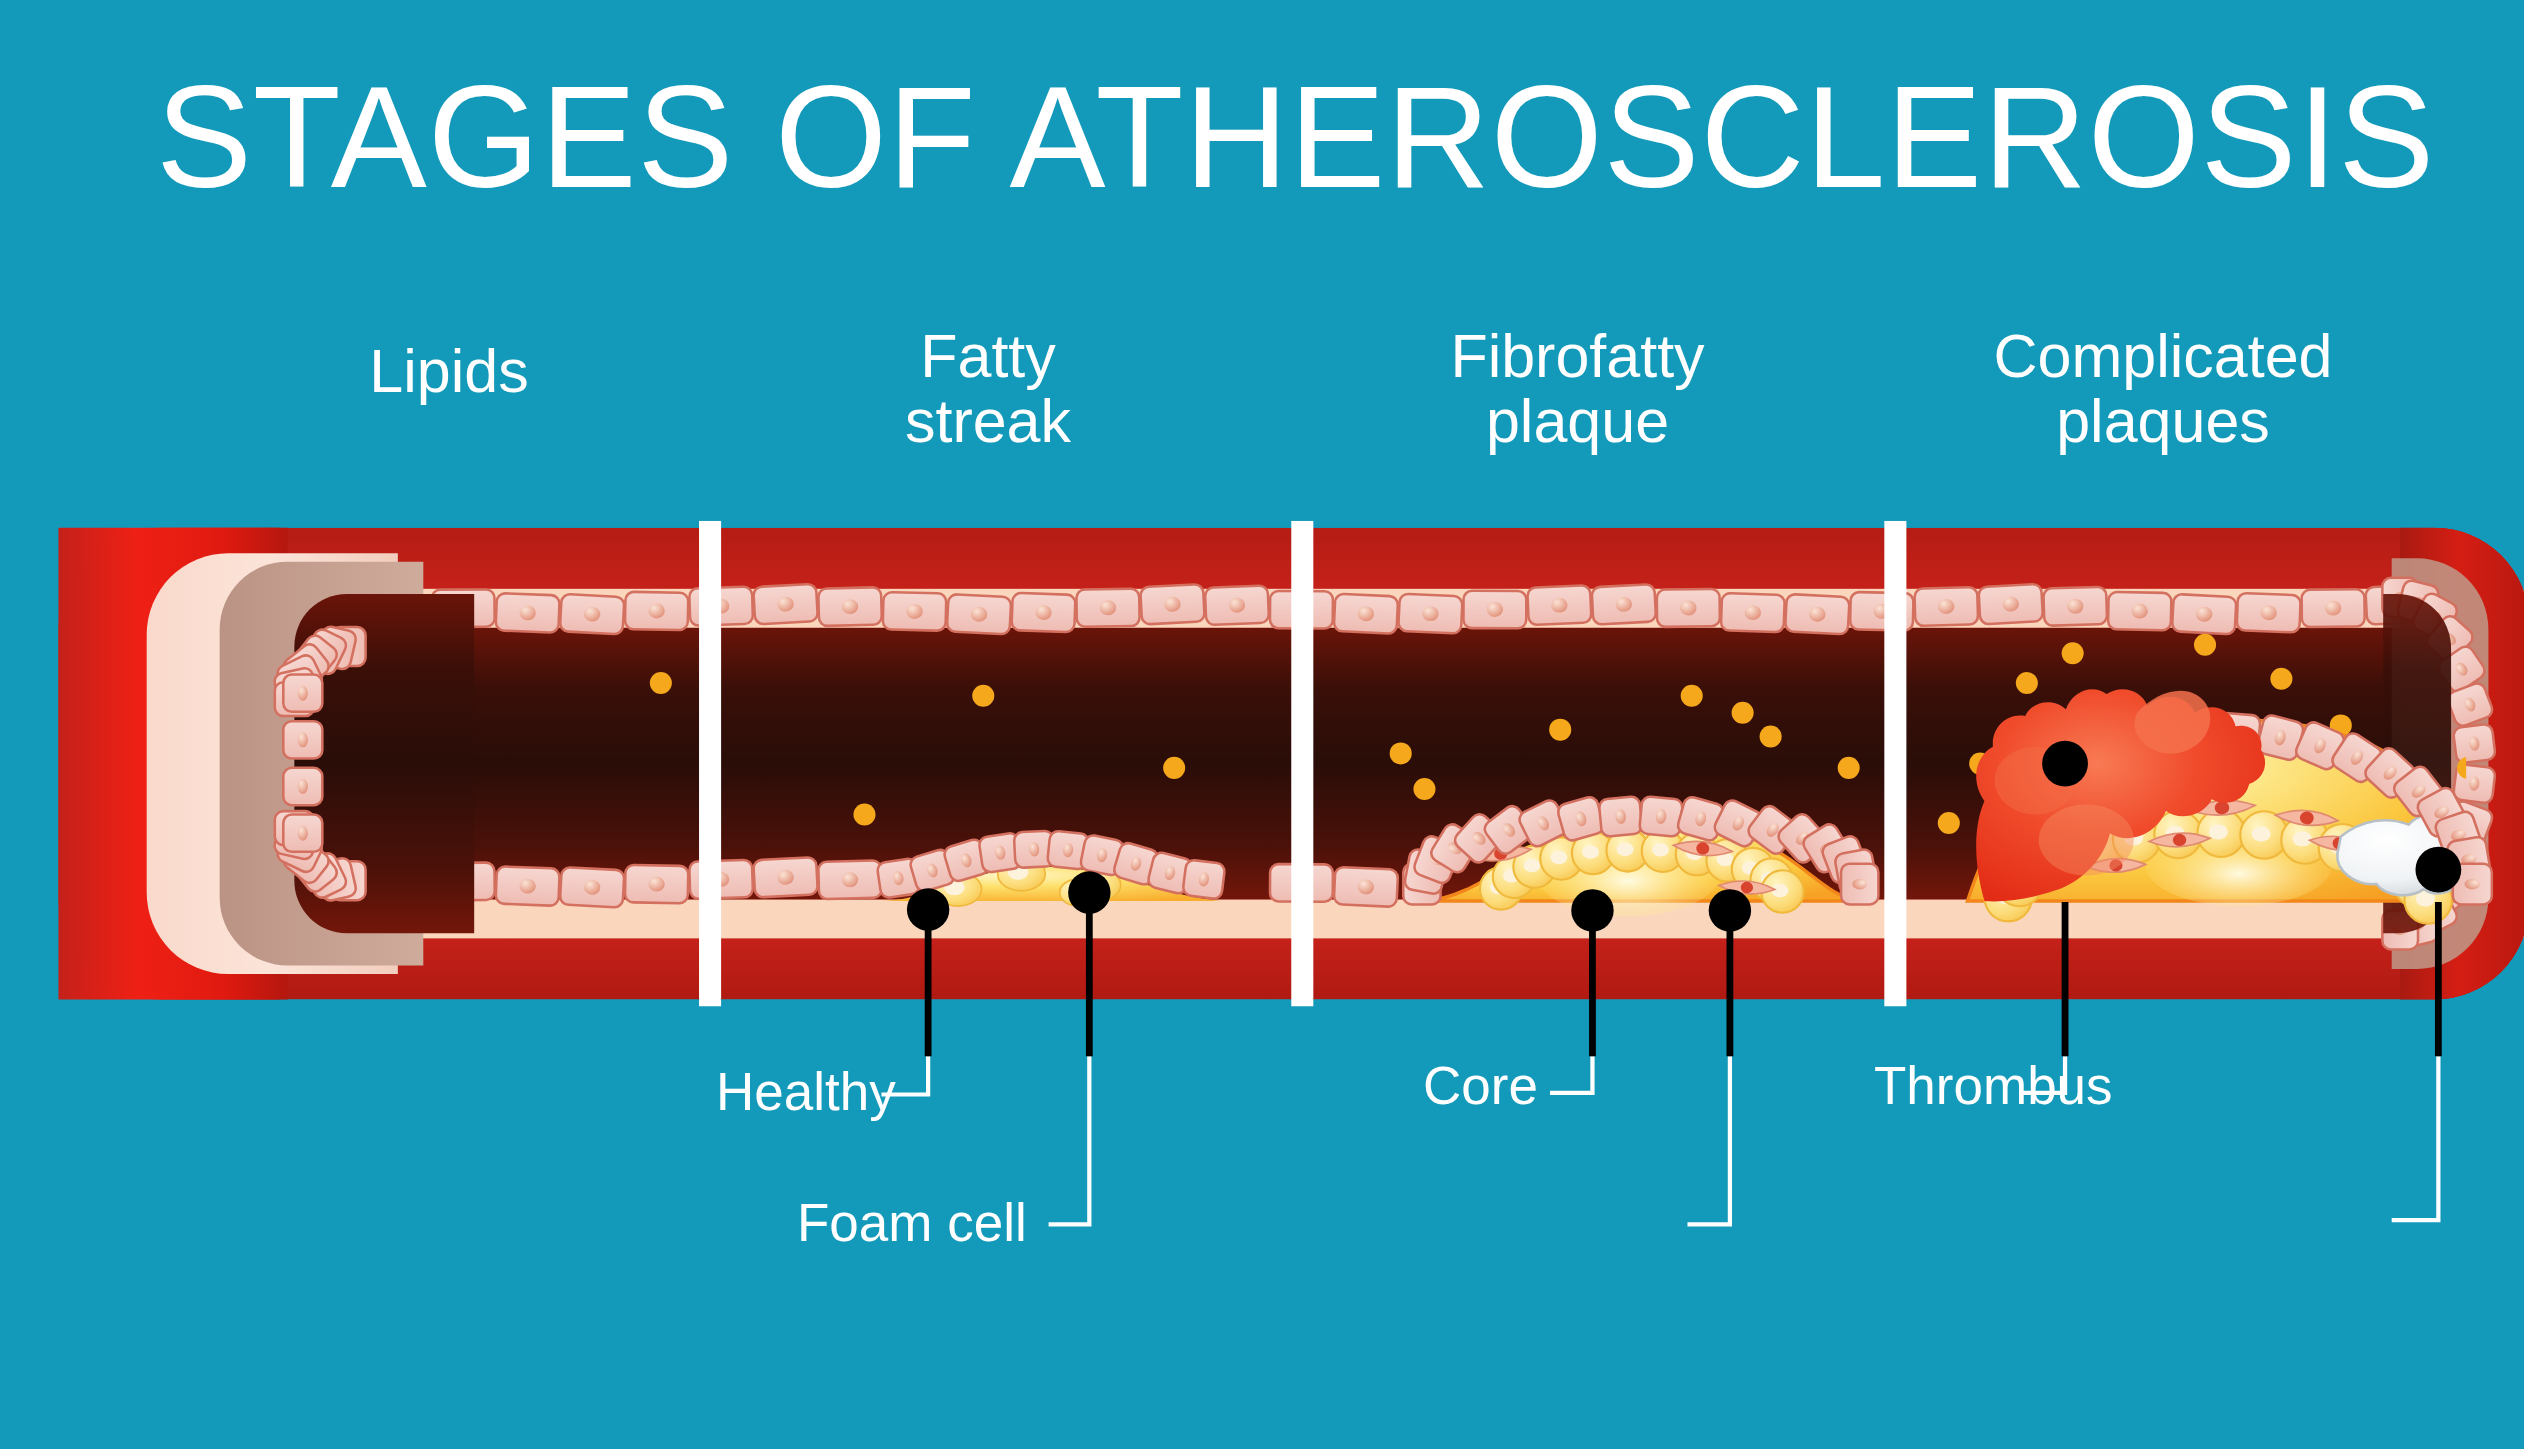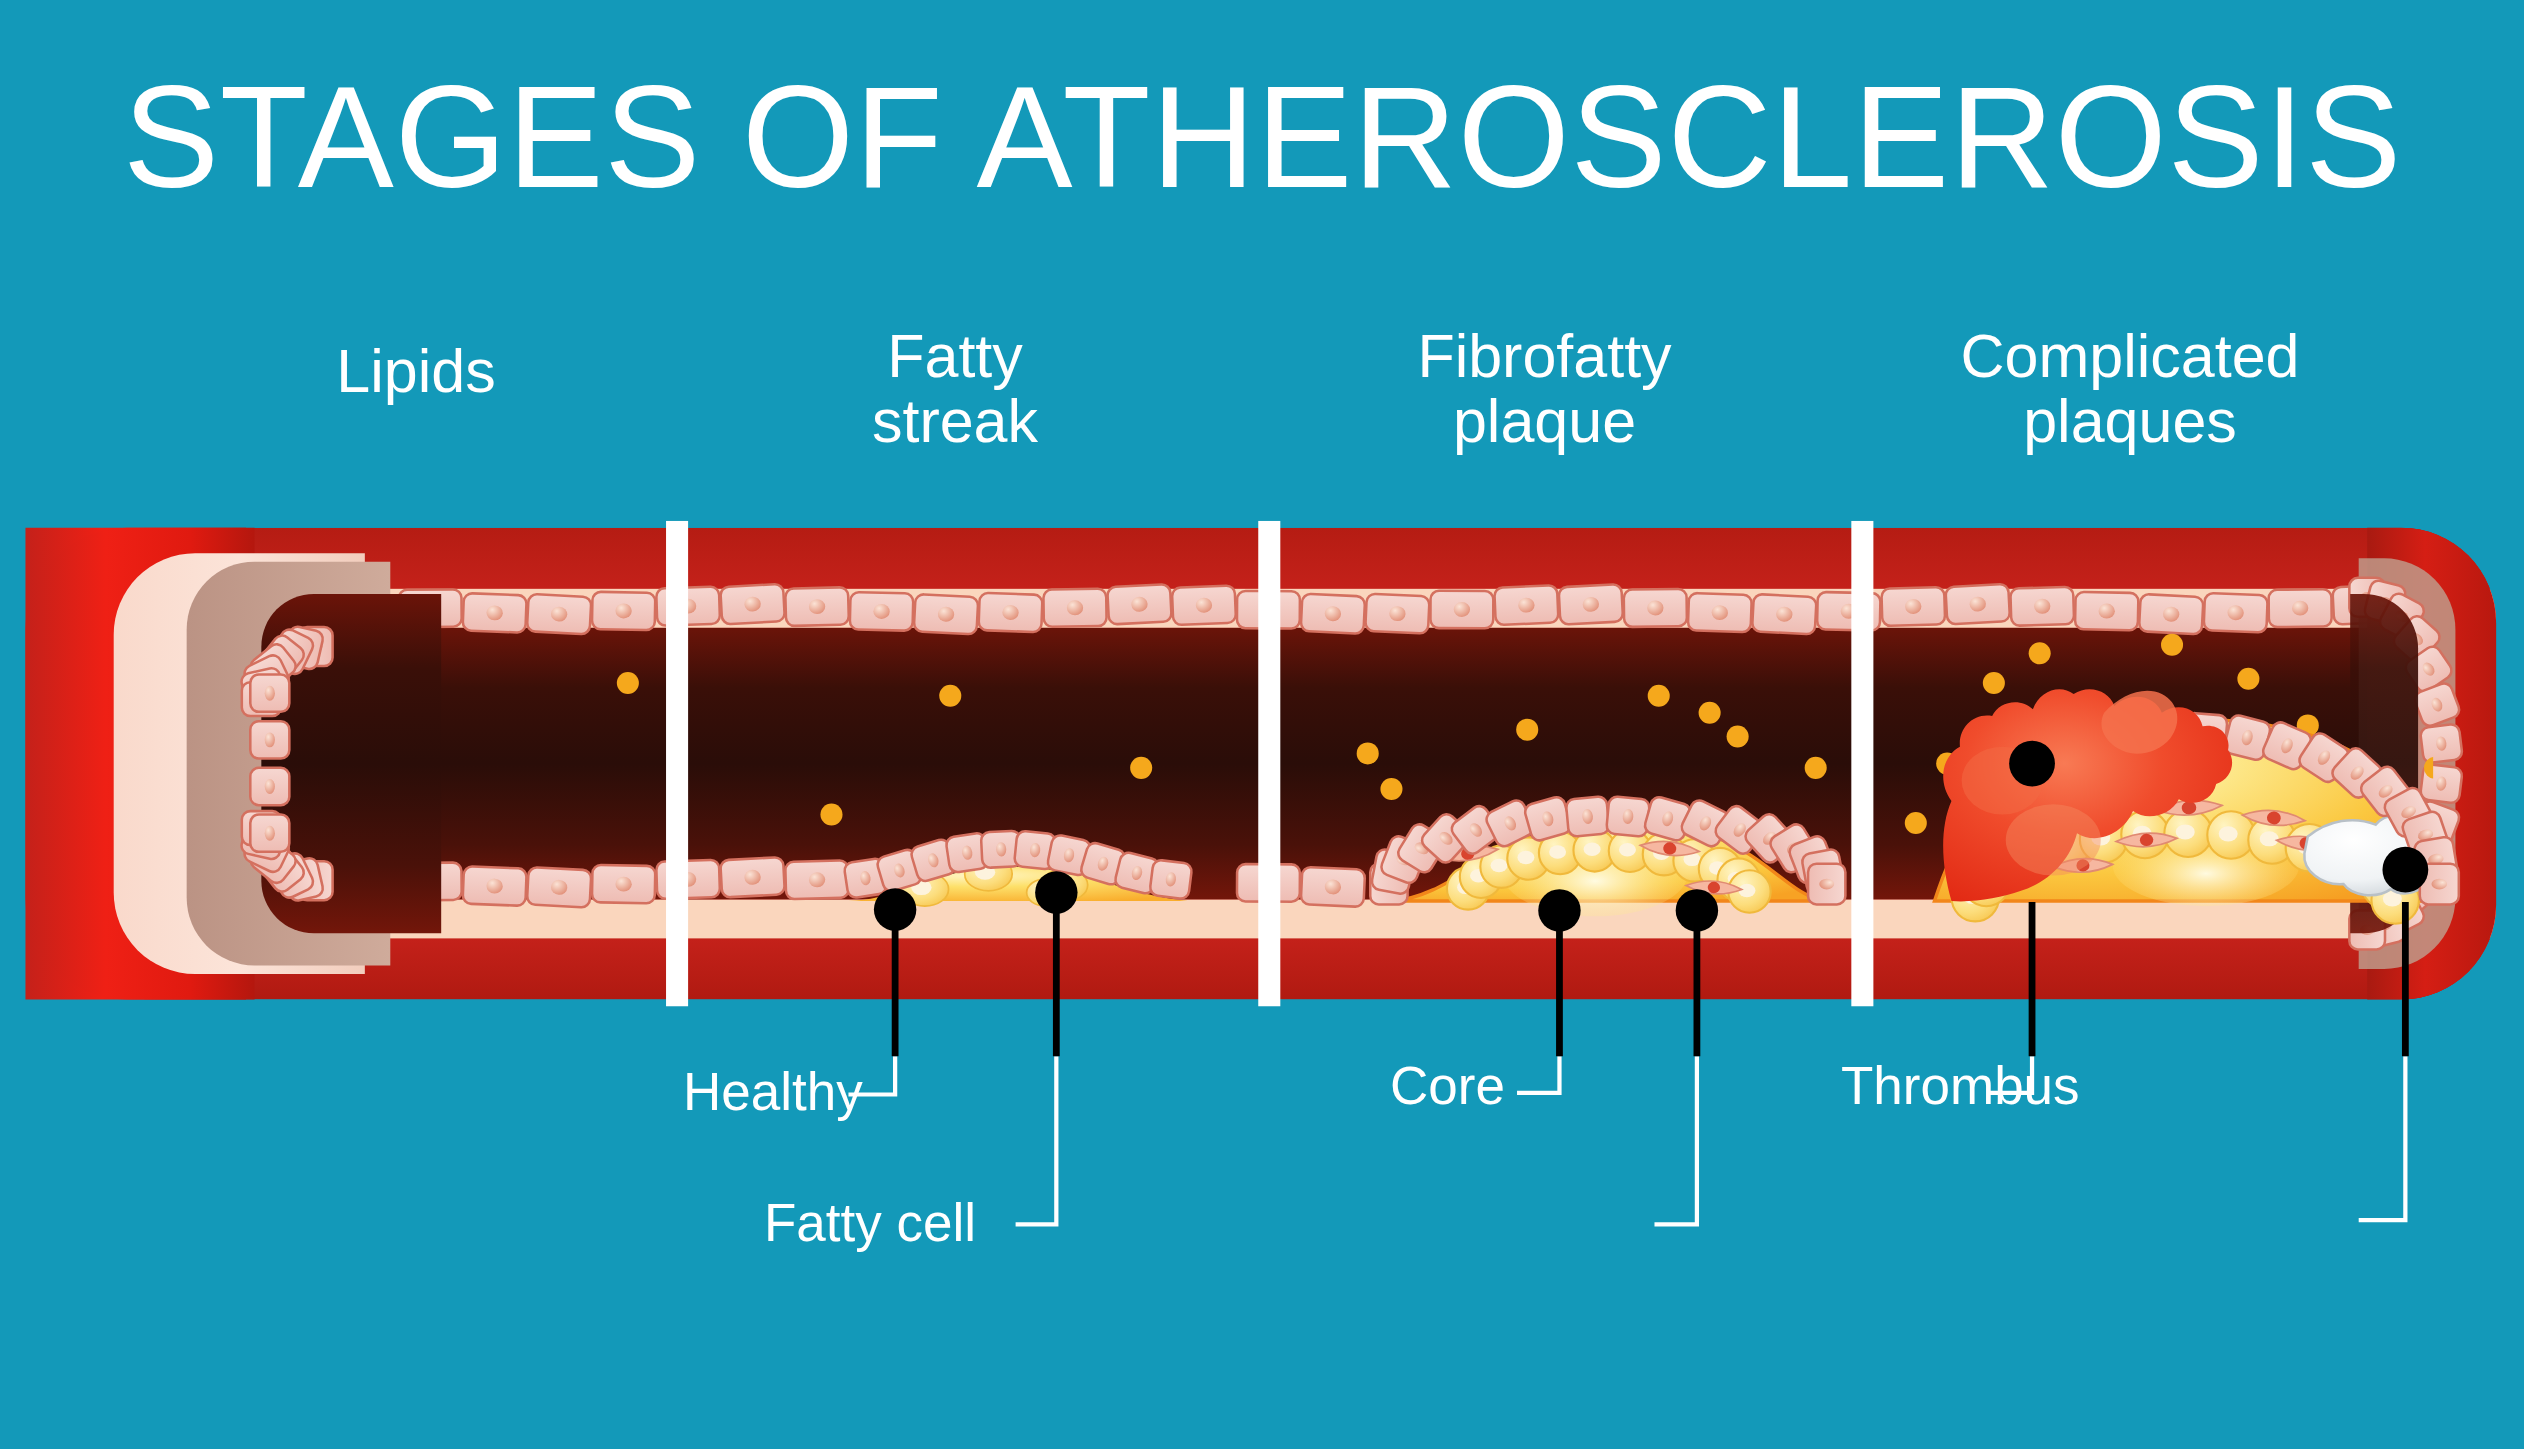--- a/index.html
+++ b/index.html
@@ -2,21 +2,21 @@
 <html style="font-size:13.6px"><head>
 <meta charset="utf-8">
 <title>Stages of Atherosclerosis</title>
 <style>
   html,body{margin:0;padding:0;}
   body{
     width:2525px;height:1450px;overflow:hidden;
     background:#1399b9;
     font-family:"Liberation Sans","DejaVu Sans",sans-serif;
   }
-  #stage{position:relative;width:2275px;height:1450px;}
+  #stage{position:relative;width:2275px;height:1450px;margin-left:33px;}
   #bg{position:absolute;inset:0;background:#1399b9;}
 
   .title{
     position:absolute;left:0;top:66px;width:2525px;text-align:center;
     color:#ffffff;font-size:144px;line-height:1;font-weight:400;
     letter-spacing:0.8px;white-space:nowrap;
   }
 
   .stage-label{
     position:absolute;color:#ffffff;font-size:61px;line-height:1.06;
@@ -871,17 +871,17 @@
 
   <div class="stage-label sl-healthy">Lipids</div>
   <div class="stage-label sl-fatty">Fatty
 streak</div>
   <div class="stage-label sl-comp">Complicated
 plaques</div>
   <div class="stage-label sl-fibro">Fibrofatty
 plaque</div>
 
   <div class="callout c-lipids">Healthy</div>
-  <div class="callout c-foam">Fatty cell</div>
+  <div class="callout c-foam">Foam cell</div>
   <div class="callout c-core">Core</div>
   <div class="callout c-thromb">Thrombus</div>
 </div>
 
 
 </body></html>

